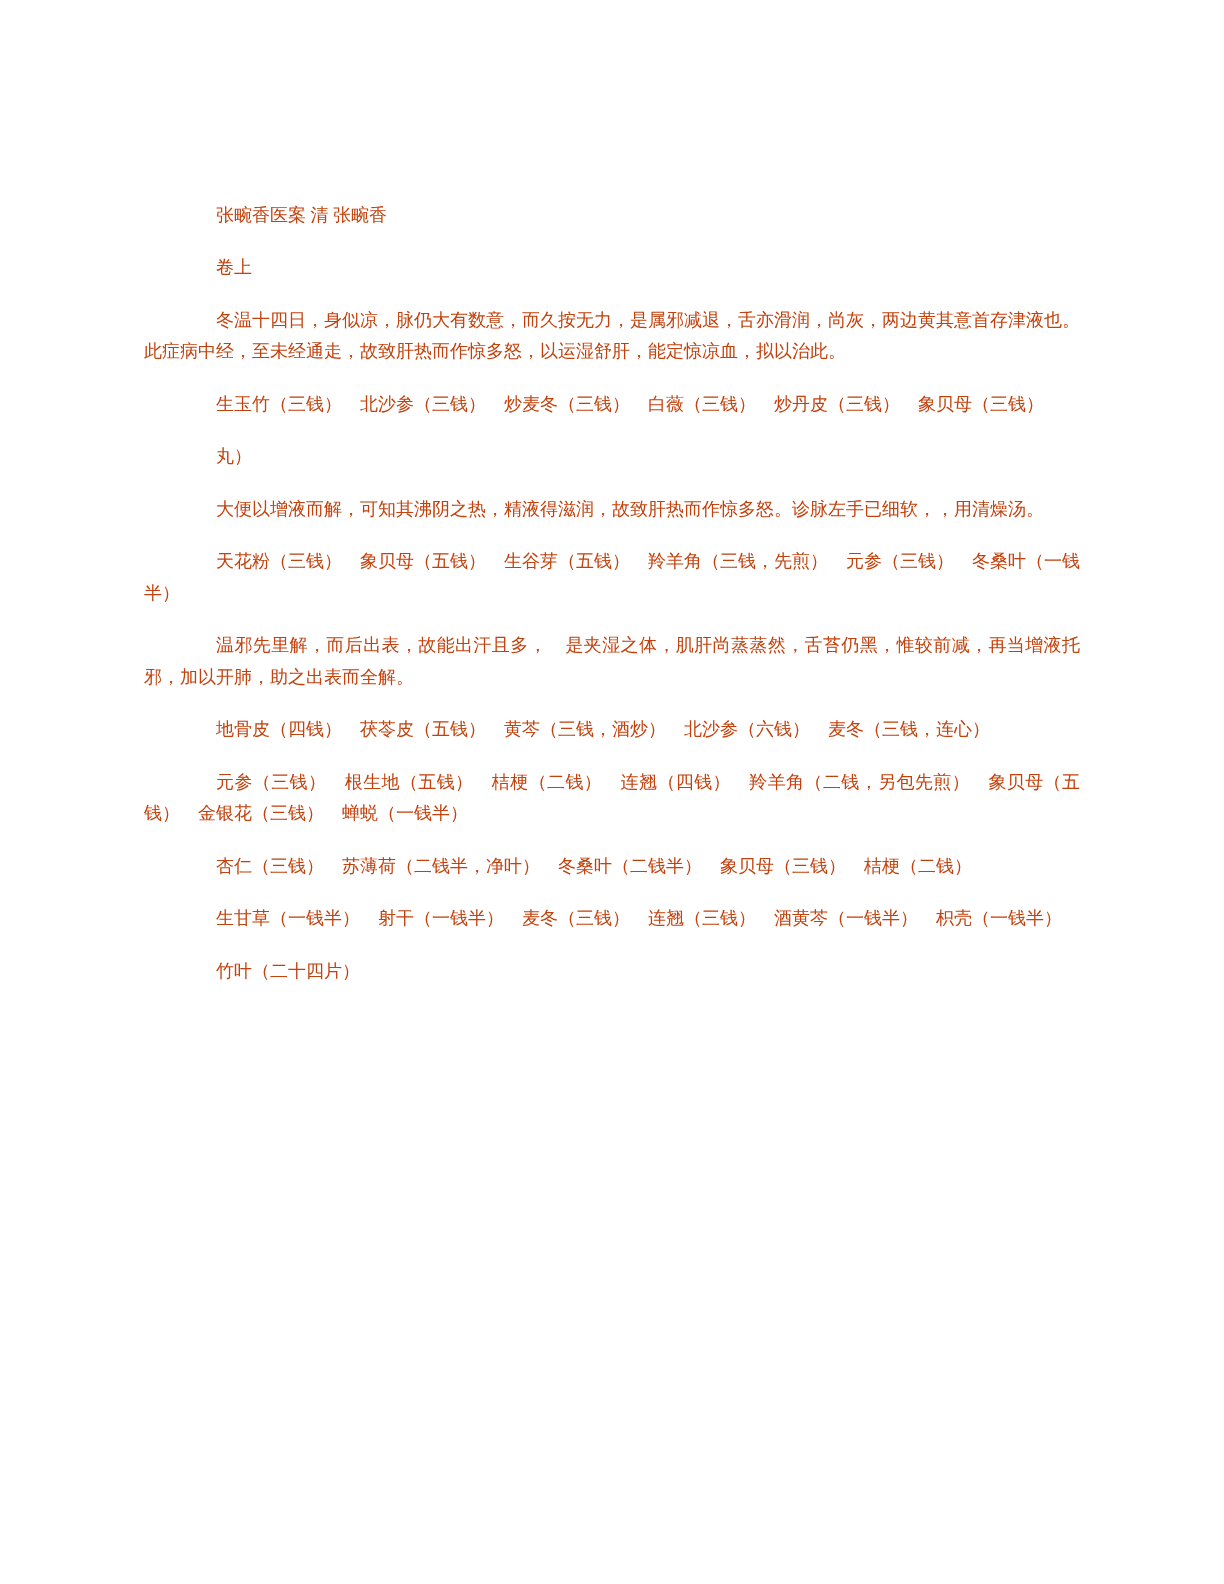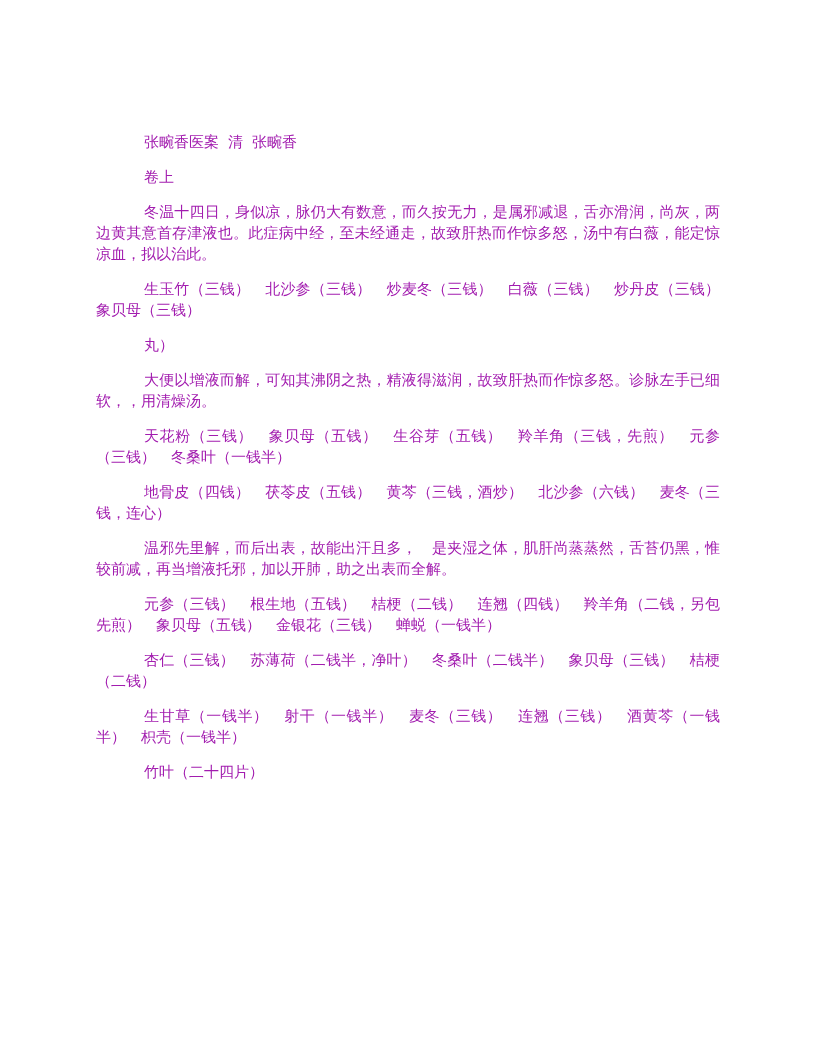--- a/index.html
+++ b/index.html
@@ -11,41 +11,41 @@
     position: relative;
     width: 816px;
     height: 1056px;
     box-sizing: border-box;
     padding: 133px 96px 0 96px;
     background: #ffffff;
     overflow: hidden;
   }
   .doc p {
     margin: 0 0 14px 0;
-    font-family: Liberation Mono, monospace;
-    font-size: 15px;
+    font-family: Liberation Serif, serif;
+    font-size: 12px;
     line-height: 21px;
-    color: #a21caf;
+    color: #c2410c;
     text-align: justify;
     text-indent: 48px;
     word-break: normal;
   }
 </style>
 </head>
 <body>
 
 <div class="page">
   <div class="doc">
     <p>张畹香医案 清 张畹香</p>
     <p>卷上</p>
-    <p>冬温十四日，身似凉，脉仍大有数意，而久按无力，是属邪减退，舌亦滑润，尚灰，两边黄其意首存津液也。此症病中经，至未经通走，故致肝热而作惊多怒，汤中有白薇，能定惊凉血，拟以治此。</p>
+    <p>冬温十四日，身似凉，脉仍大有数意，而久按无力，是属邪减退，舌亦滑润，尚灰，两边黄其意首存津液也。此症病中经，至未经通走，故致肝热而作惊多怒，以运湿舒肝，能定惊凉血，拟以治此。</p>
     <p>生玉竹（三钱）　北沙参（三钱）　炒麦冬（三钱）　白薇（三钱）　炒丹皮（三钱）　象贝母（三钱）</p>
     <p>丸）</p>
     <p>大便以增液而解，可知其沸阴之热，精液得滋润，故致肝热而作惊多怒。诊脉左手已细软，，用清燥汤。</p>
     <p>天花粉（三钱）　象贝母（五钱）　生谷芽（五钱）　羚羊角（三钱，先煎）　元参（三钱）　冬桑叶（一钱半）</p>
+    <p>温邪先里解，而后出表，故能出汗且多，　是夹湿之体，肌肝尚蒸蒸然，舌苔仍黑，惟较前减，再当增液托邪，加以开肺，助之出表而全解。</p>
     <p>地骨皮（四钱）　茯苓皮（五钱）　黄芩（三钱，酒炒）　北沙参（六钱）　麦冬（三钱，连心）</p>
-    <p>温邪先里解，而后出表，故能出汗且多，　是夹湿之体，肌肝尚蒸蒸然，舌苔仍黑，惟较前减，再当增液托邪，加以开肺，助之出表而全解。</p>
     <p>元参（三钱）　根生地（五钱）　桔梗（二钱）　连翘（四钱）　羚羊角（二钱，另包先煎）　象贝母（五钱）　金银花（三钱）　蝉蜕（一钱半）</p>
     <p>杏仁（三钱）　苏薄荷（二钱半，净叶）　冬桑叶（二钱半）　象贝母（三钱）　桔梗（二钱）</p>
     <p>生甘草（一钱半）　射干（一钱半）　麦冬（三钱）　连翘（三钱）　酒黄芩（一钱半）　枳壳（一钱半）</p>
     <p>竹叶（二十四片）</p>
   </div>
 </div>
 
 </body></html>

